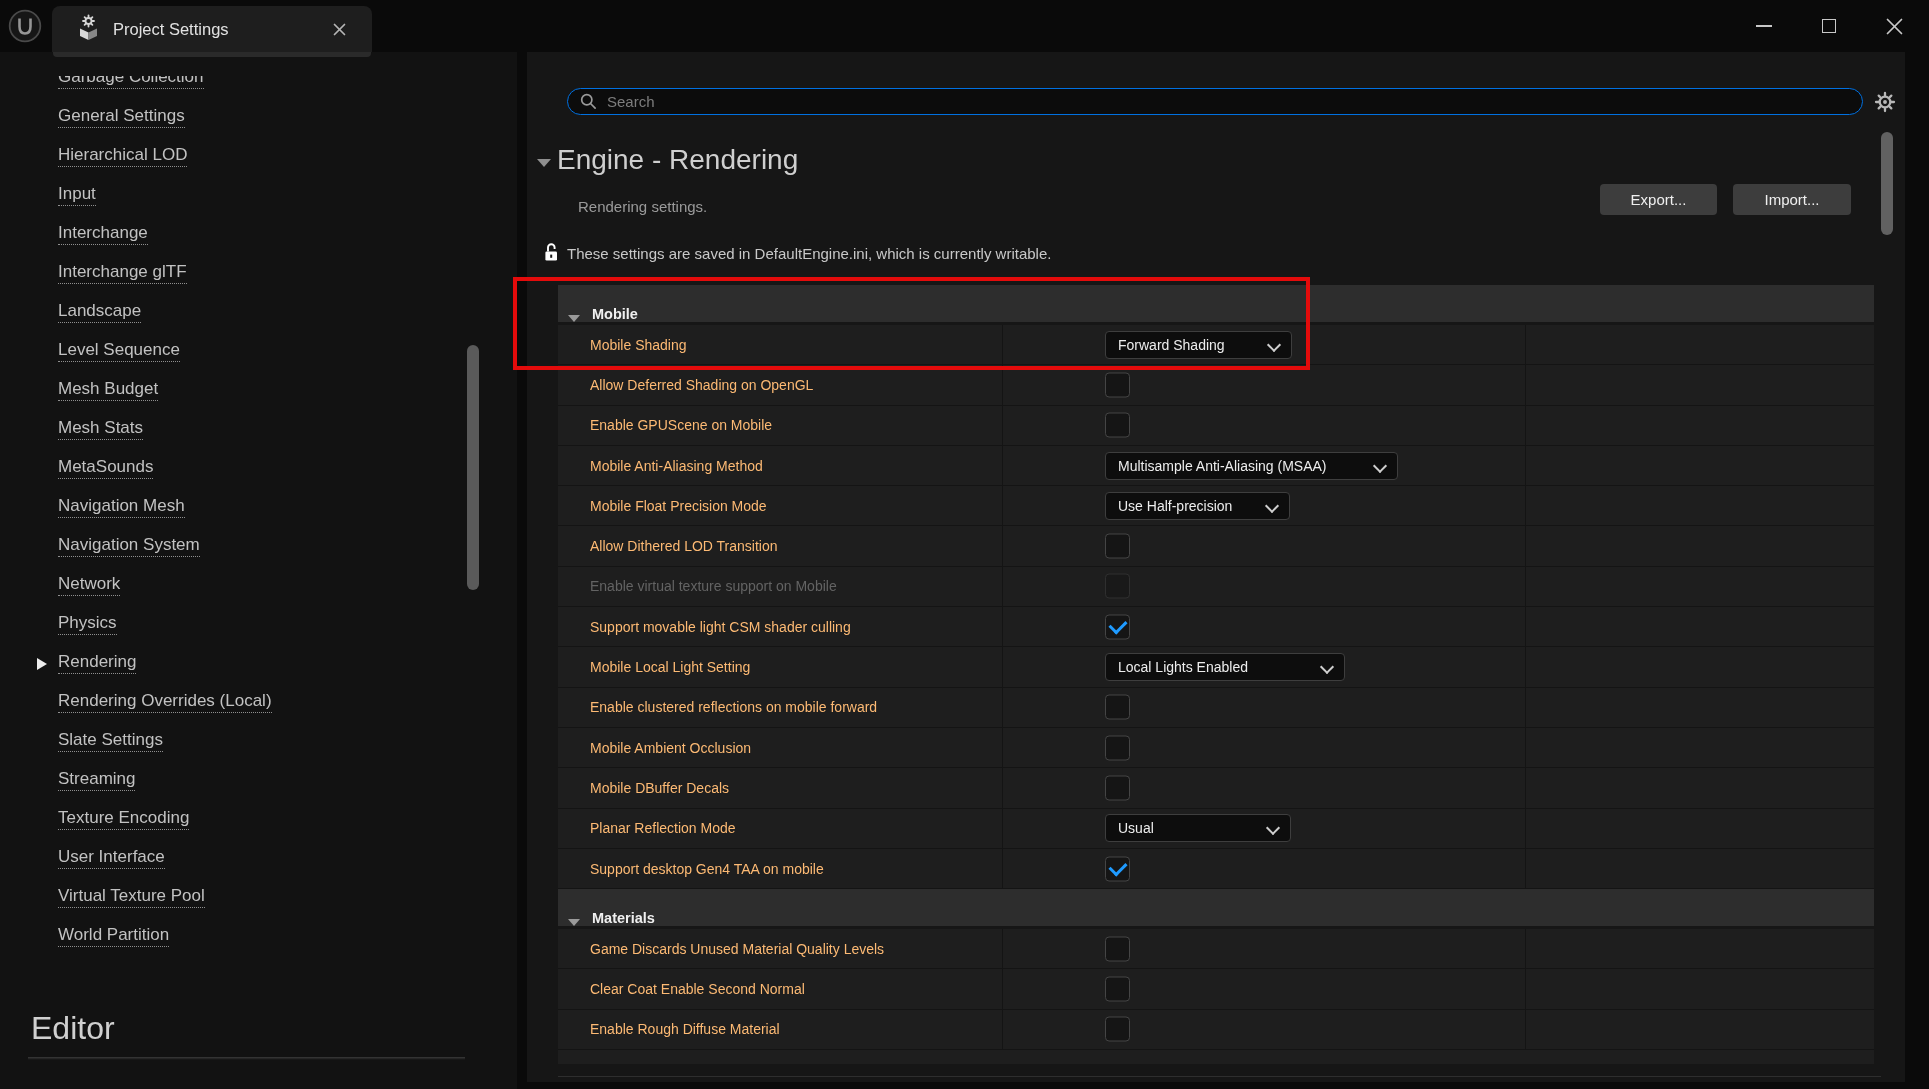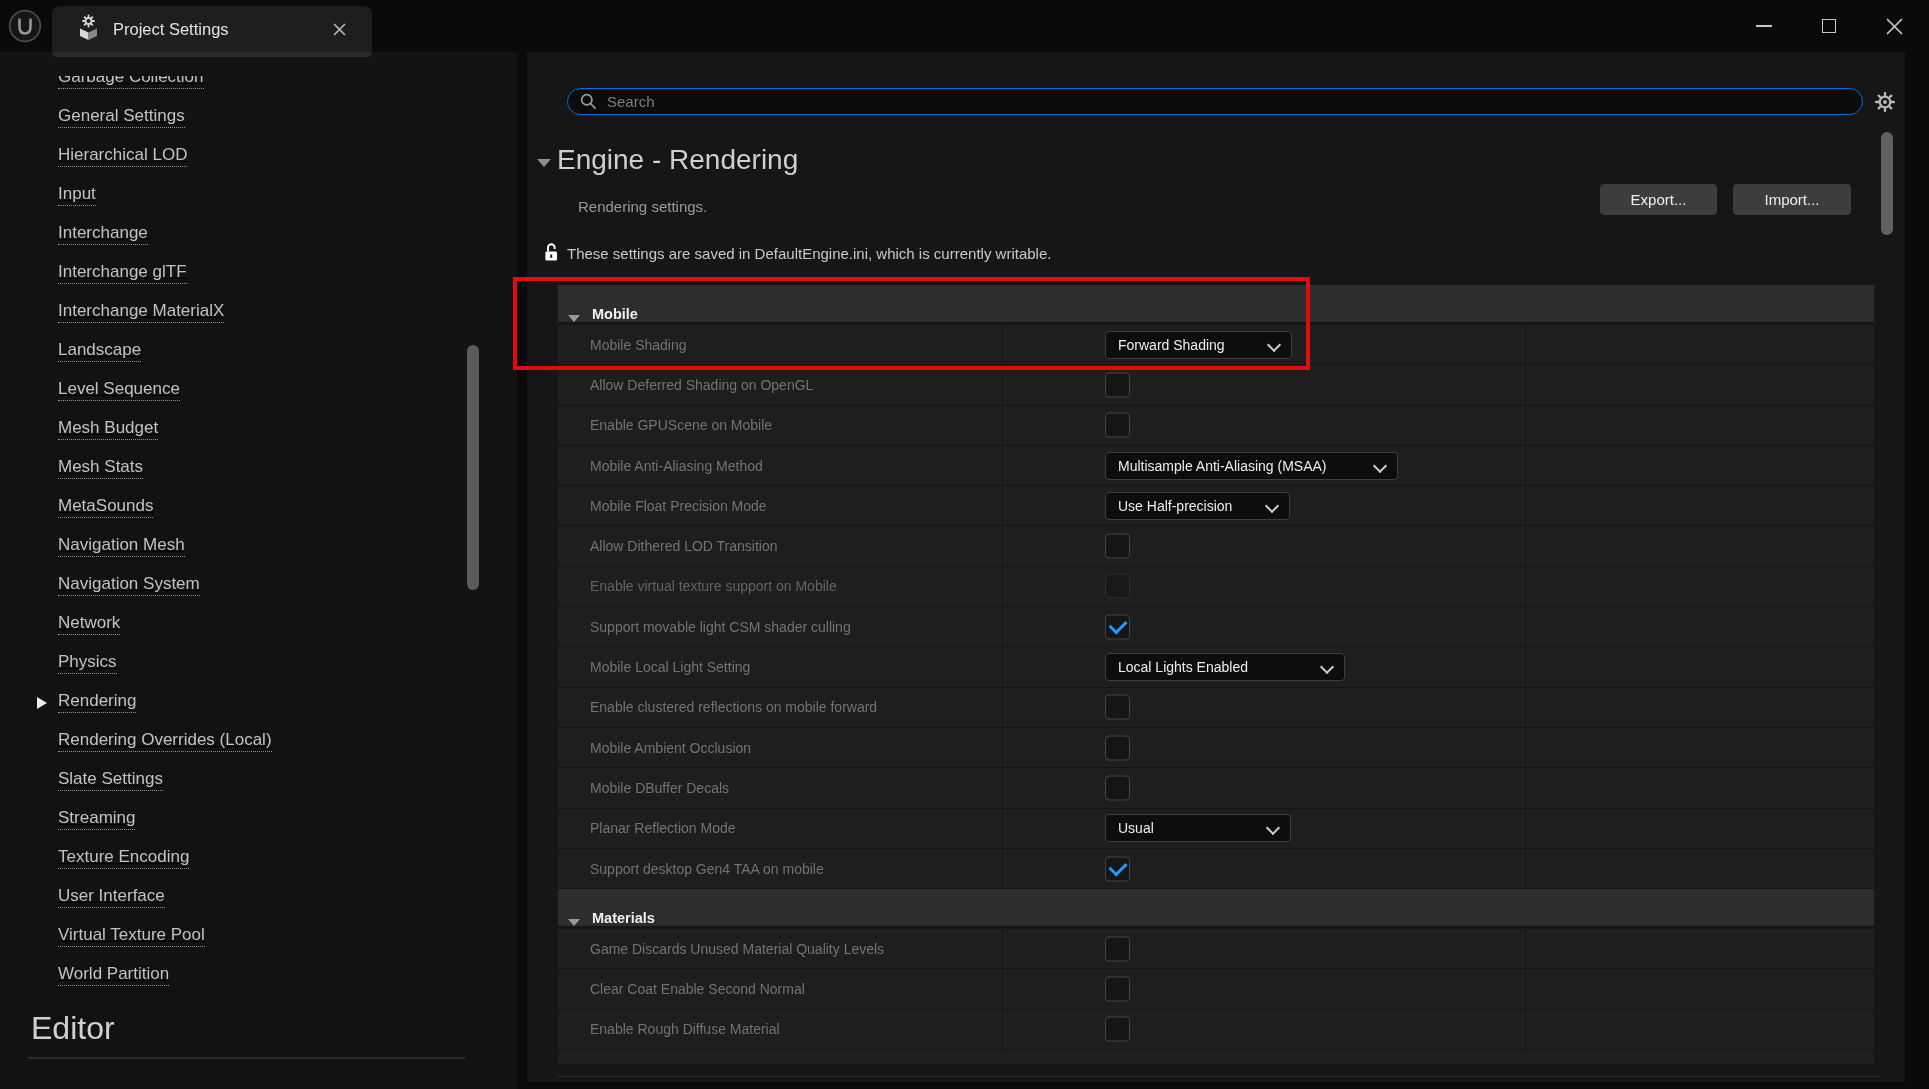--- a/index.html
+++ b/index.html
@@ -12,21 +12,21 @@
        border-radius:8px 8px 0 0;display:flex;align-items:center;padding:0 26px;box-sizing:border-box;gap:14px;}
   .tab-title{font-size:16.5px;color:#e2e2e2;flex:1;}
   .tab-close{display:flex;align-items:center;cursor:pointer;}
   .win-controls{position:absolute;right:26px;top:0;height:52px;display:flex;align-items:center;gap:47px;}
   .wc{display:flex;align-items:center;justify-content:center;width:18px;height:18px;}
   .min-glyph{display:block;width:16px;height:2px;background:#c8c8c8;}
   .max-glyph{display:block;width:12px;height:12px;border:1.5px solid #c8c8c8;}
   
   .sidebar{position:absolute;left:0;top:52px;width:517px;height:1037px;background:#121212;overflow:hidden;}
   .side-topclip{position:absolute;left:53px;top:0;width:318px;height:5px;background:#2a2a2a;border-radius:0 0 4px 4px;}
-  .side-list{position:absolute;left:0;top:24px;right:0;height:930px;overflow:hidden;text-decoration:underline;}
+  .side-list{position:absolute;left:0;top:24px;right:0;height:930px;overflow:hidden;}
   .side-item{position:relative;height:39px;display:flex;align-items:center;padding-left:58px;cursor:pointer;}
   .side-item:first-child{margin-top:-17px;}
   .side-link{font-size:17px;color:#c2c2c2;border-bottom:1px dotted #8f8f8f;padding-bottom:2px;line-height:1.1;}
   .sel-arrow{position:absolute;left:37px;top:50%;transform:translateY(-50%);width:0;height:0;
              border-left:10px solid #ededed;border-top:6px solid transparent;border-bottom:6px solid transparent;}
   .side-scrollbar{position:absolute;left:467px;top:293px;width:12px;height:245px;background:#5a5a5a;border-radius:6px;cursor:pointer;}
   .editor-heading{position:absolute;left:31px;top:958px;font-size:32px;color:#d0d0d0;}
   .editor-sep{position:absolute;left:28px;top:1005px;width:437px;height:3px;background:linear-gradient(to bottom,#3a3a3a,#101010);}
   
   .main{position:absolute;left:527px;top:52px;width:1378px;height:1030px;background:#161616;}
@@ -51,21 +51,21 @@
   
   .table{position:absolute;left:31px;top:233px;width:1316px;}
   .sec-header{height:37px;background:#2d2d2d;display:flex;align-items:flex-end;padding-left:10px;gap:12px;
               margin-bottom:3px;cursor:pointer;}
   .sec-header:not(:first-child){margin-top:0;}
   .tri-down{width:0;height:0;border-left:6px solid transparent;border-right:6px solid transparent;border-top:7px solid #9a9a9a;}
   .sec-title{font-size:14.5px;font-weight:700;color:#f0f0f0;}
   .row{position:relative;height:40.3px;background:#1e1e1e;border-bottom:1px solid #141414;box-sizing:border-box;
        display:flex;align-items:center;padding-left:32px;}
   .row.partial{height:14px;border-bottom:none;}
-  .row-label{font-size:14px;color:#737373;}
+  .row-label{font-size:14px;color:#fdba74;}
   .row-label.disabled{color:#636363;}
   .vsep{position:absolute;top:0;bottom:0;width:1px;background:#141414;}
   .v1{left:444px;} .v2{left:967px;}
   .dropdown{position:absolute;left:547px;top:50%;transform:translateY(-50%);height:28px;background:#0d0d0d;
             border:1px solid #3e3e3e;border-radius:4px;display:flex;align-items:center;
             padding:0 32px 0 12px;box-sizing:border-box;cursor:pointer;}
   .dd-val{color:#ededed;font-size:14px;white-space:nowrap;}
   .chev{position:absolute;right:12px;top:8px;width:8px;height:8px;border-right:2px solid #cfcfcf;
         border-bottom:2px solid #cfcfcf;transform:rotate(45deg);}
   .checkbox{position:absolute;left:547px;top:50%;transform:translateY(-50%);width:25px;height:25px;background:#151515;
@@ -150,23 +150,20 @@
         <div class="side-item">
           <span class="side-link">Input</span>
         </div>
         <div class="side-item">
           <span class="side-link">Interchange</span>
         </div>
         <div class="side-item">
           <span class="side-link">Interchange glTF</span>
         </div>
         <div class="side-item">
-          <span class="side-link">Interchange MaterialX</span>
-        </div>
-        <div class="side-item">
           <span class="side-link">Landscape</span>
         </div>
         <div class="side-item">
           <span class="side-link">Level Sequence</span>
         </div>
         <div class="side-item">
           <span class="side-link">Mesh Budget</span>
         </div>
         <div class="side-item">
           <span class="side-link">Mesh Stats</span>

